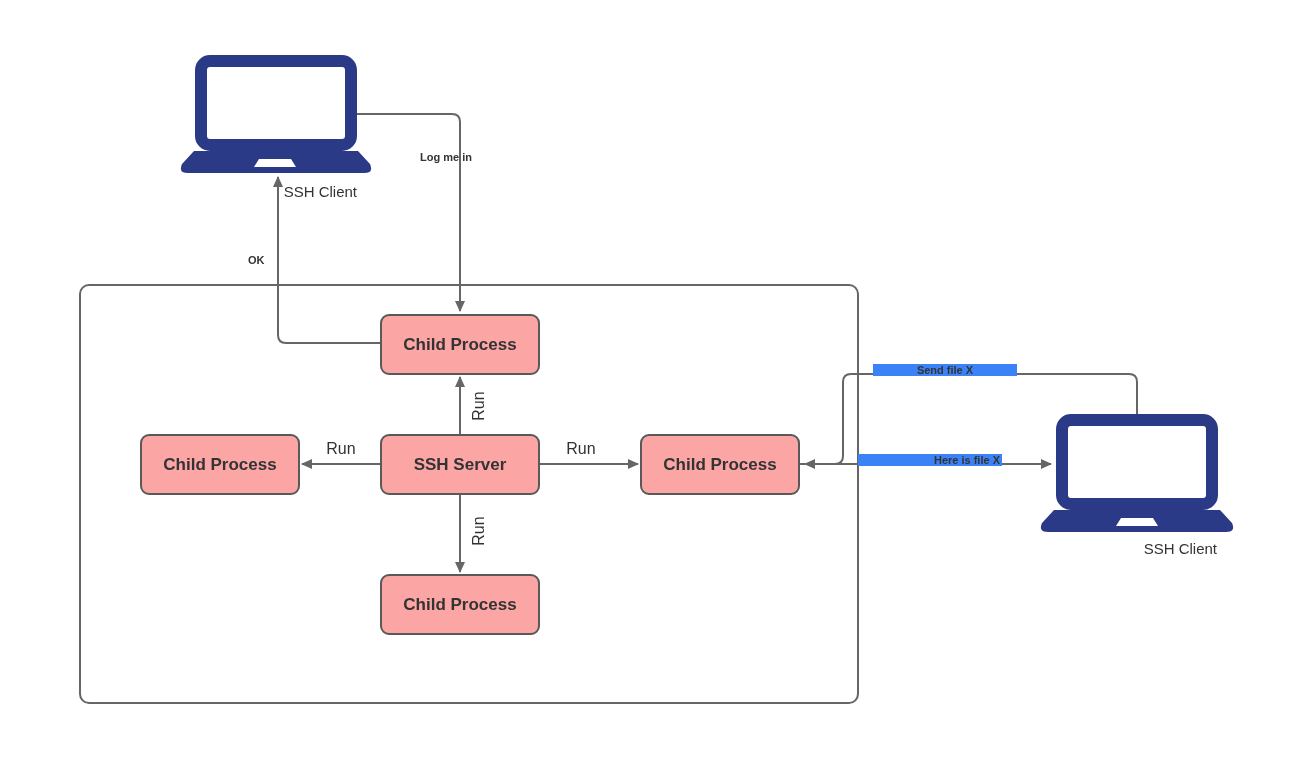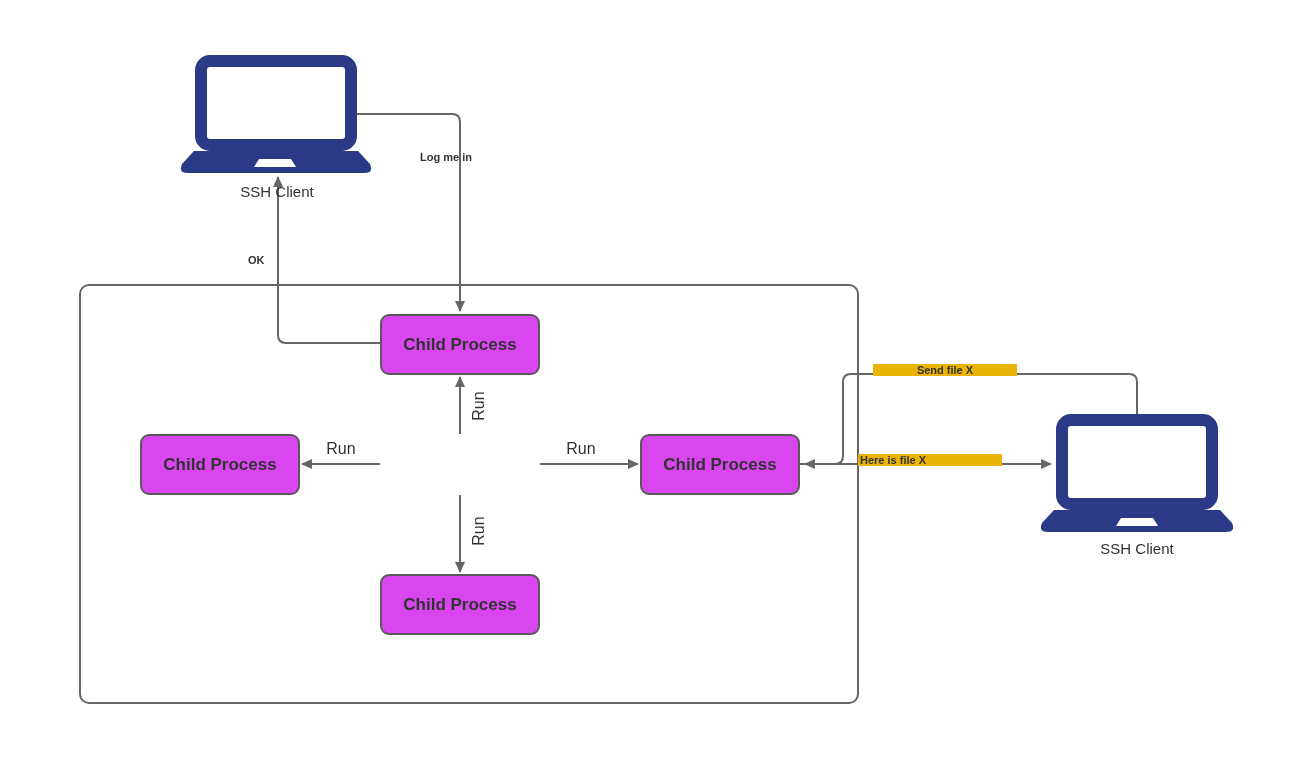--- a/index.html
+++ b/index.html
@@ -21,46 +21,46 @@
   .boundary{
     position:absolute;
     left:79px;top:284px;width:776px;height:416px;
     border:2px solid var(--line);
     border-radius:10px;
     background:transparent;
   }
   .node{
     position:absolute;
     width:156px;height:57px;
-    background:#d946ef;
+    background:#fca5a5;
     border:2px solid var(--box-border);
     border-radius:9px;
     display:flex;align-items:center;justify-content:center;
     font-size:17px;font-weight:bold;color:var(--text);
     white-space:nowrap;
   }
   .node.child-top{left:380px;top:314px;}
   .node.child-left{left:140px;top:434px;}
   .node.ssh-server{left:380px;top:434px;}
   .node.child-right{left:640px;top:434px;}
   .node.child-bottom{left:380px;top:574px;}
   .lbl{
     position:absolute;
     color:var(--text);
     white-space:nowrap;
   }
   .lbl.bold{font-weight:bold;font-size:11px;}
   .lbl.run{font-size:16px;width:60px;text-align:center;}
   .lbl.vert{transform:rotate(-90deg);transform-origin:center center;height:20px;line-height:20px;}
-  .lbl.onwire{background:#eab308;padding:0 2px;}
-  .lbl.device{font-size:15px;width:160px;text-align:center;}
+  .lbl.onwire{background:#3b82f6;padding:0 2px;}
+  .lbl.device{font-size:15px;width:160px;text-align:right;}
   .log-me-in{left:420px;top:151px;}
   .ok{left:248px;top:254px;width:60px;text-align:left;}
   .send-file{left:873px;top:364px;width:140px;text-align:center;}
-  .here-file{left:858px;top:454px;width:140px;text-align:left;}
+  .here-file{left:858px;top:454px;width:140px;text-align:right;}
   .run-left{left:311px;top:440px;}
   .run-right{left:551px;top:440px;}
   .run-top{left:449px;top:396px;}
   .run-bottom{left:449px;top:521px;}
   .client-left-lbl{left:197px;top:183px;}
   .client-right-lbl{left:1057px;top:540px;}
 </style>
 </head>
 <body>
 
@@ -99,20 +99,21 @@
 
     <g>
       <rect x="1062" y="420" width="150" height="84" rx="9" fill="#ffffff" stroke="#2b3a87" stroke-width="12"></rect>
       <path d="M1054,510 H1220 L1232,523 Q1236,532 1226,532 H1048 Q1038,532 1042,523 Z" fill="#2b3a87"></path>
       <path d="M1121,518 H1153 L1158,526 H1116 Z" fill="#ffffff"></path>
     </g>
   </svg>
 
   <div class="node child-top">Child Process</div>
   <div class="node child-left">Child Process</div>
+  <div class="node ssh-server">SSH Server</div>
   <div class="node child-right">Child Process</div>
   <div class="node child-bottom">Child Process</div>
 
   <span class="lbl bold log-me-in">Log me in</span>
   <span class="lbl bold ok">OK</span>
   <span class="lbl bold onwire send-file">Send file X</span>
   <span class="lbl bold onwire here-file">Here is file X</span>
   <span class="lbl run run-left">Run</span>
   <span class="lbl run run-right">Run</span>
   <span class="lbl run vert run-top">Run</span>

